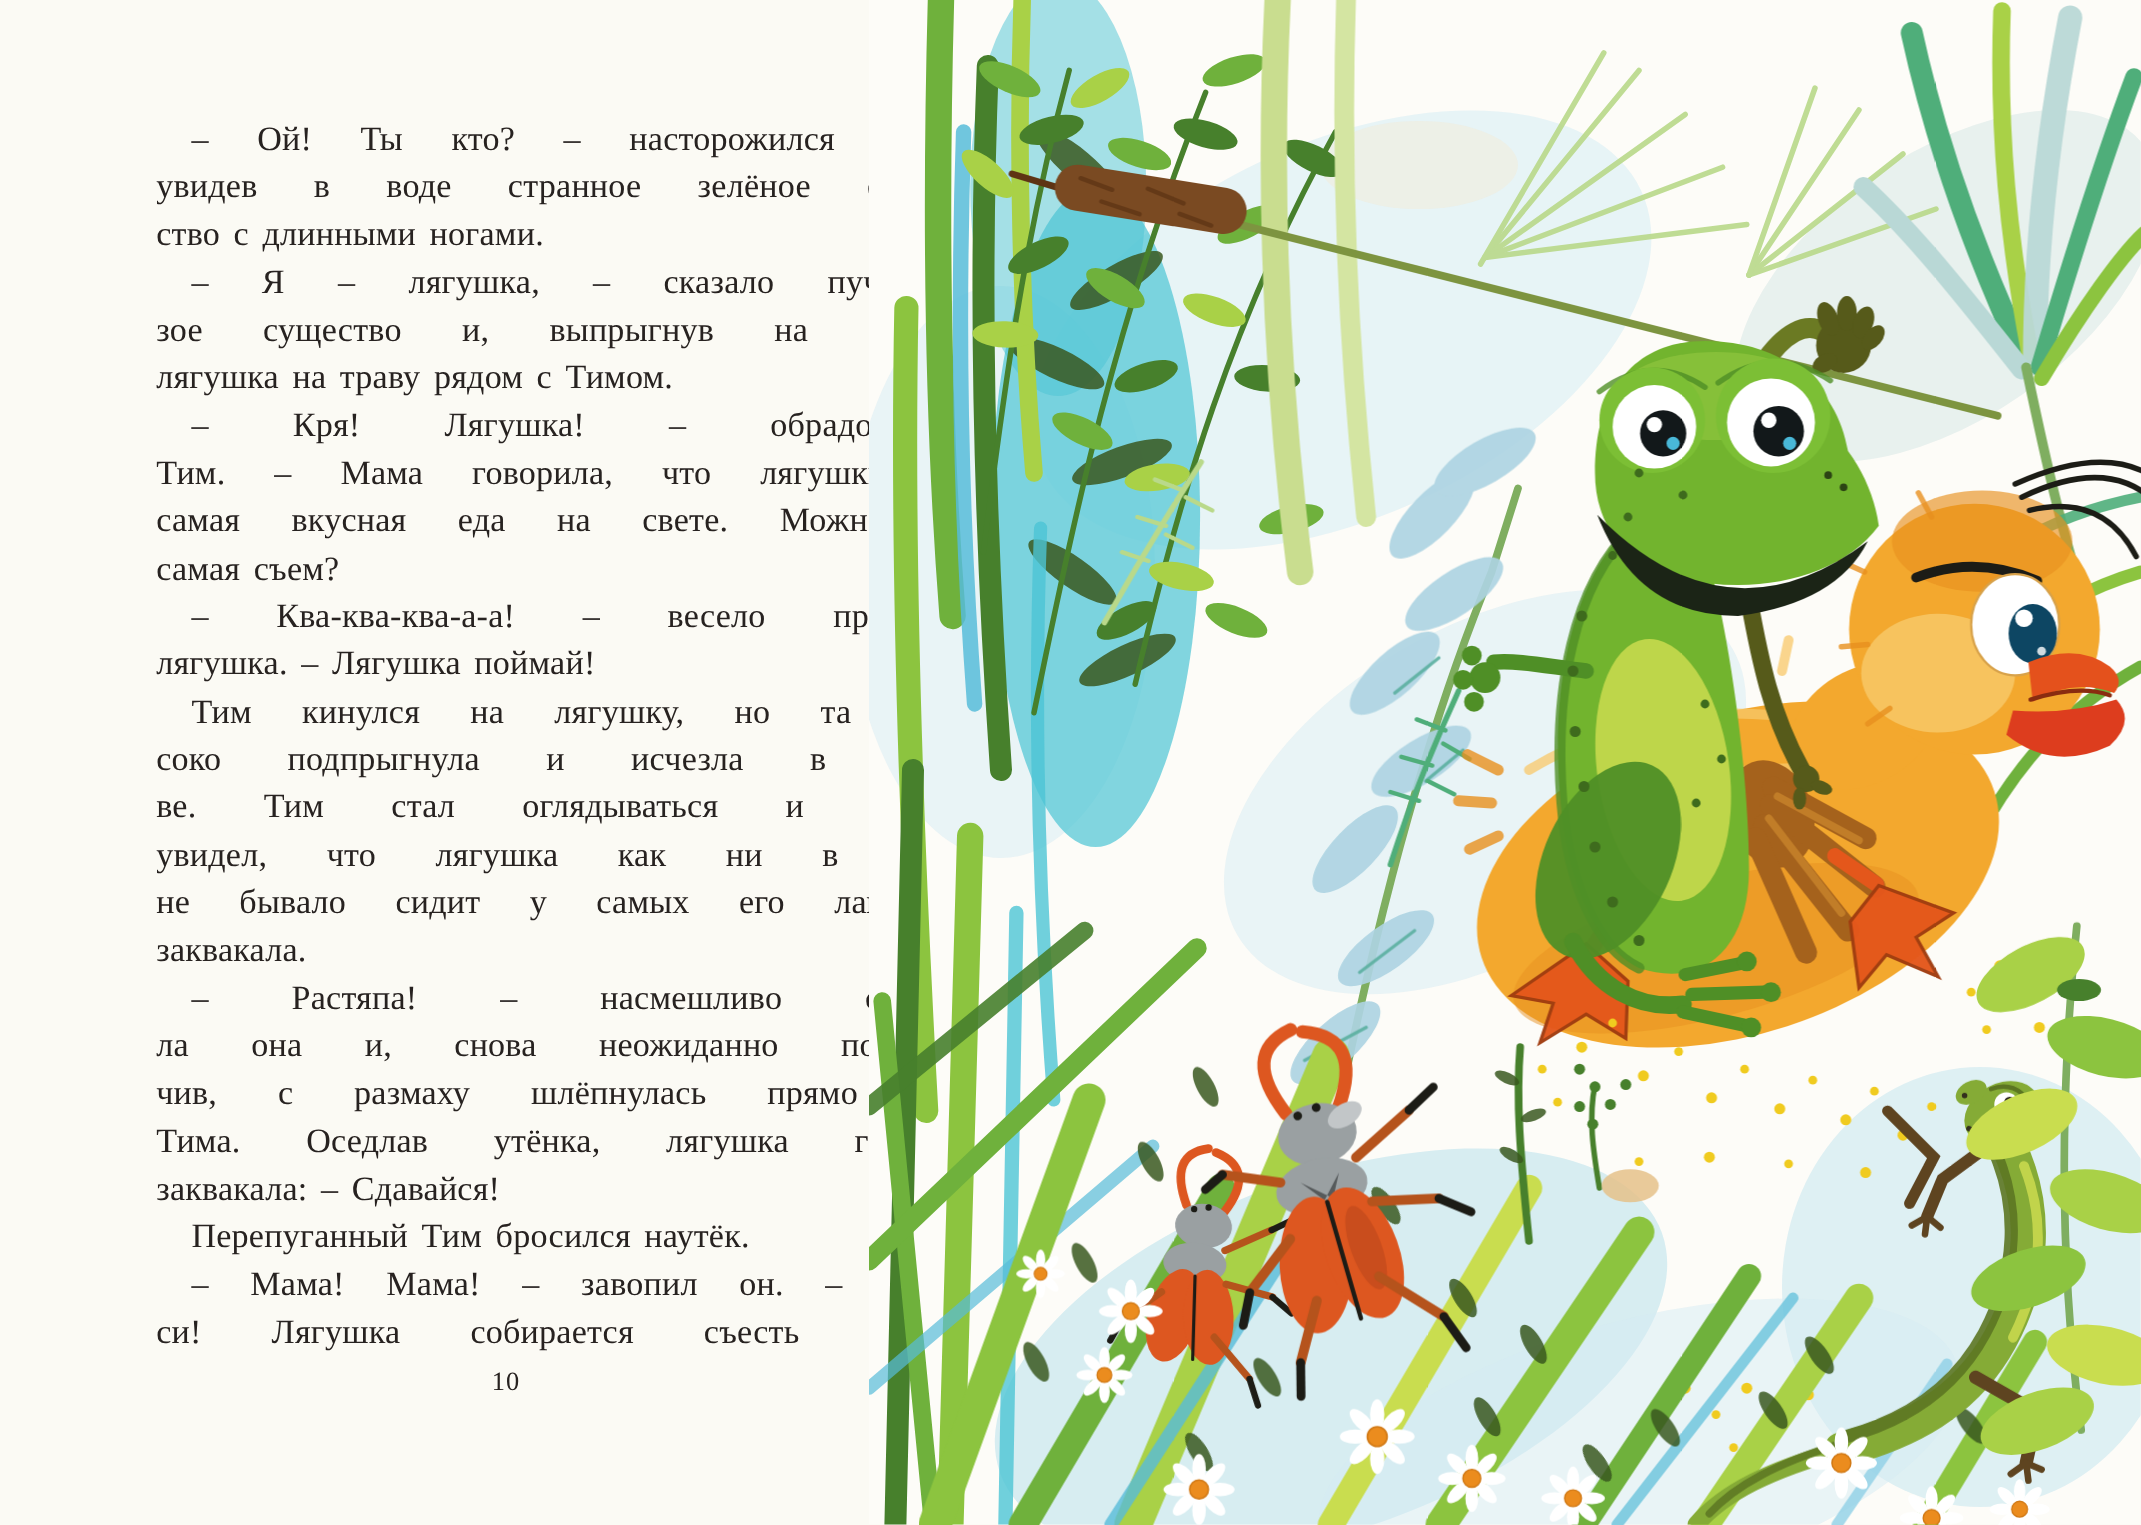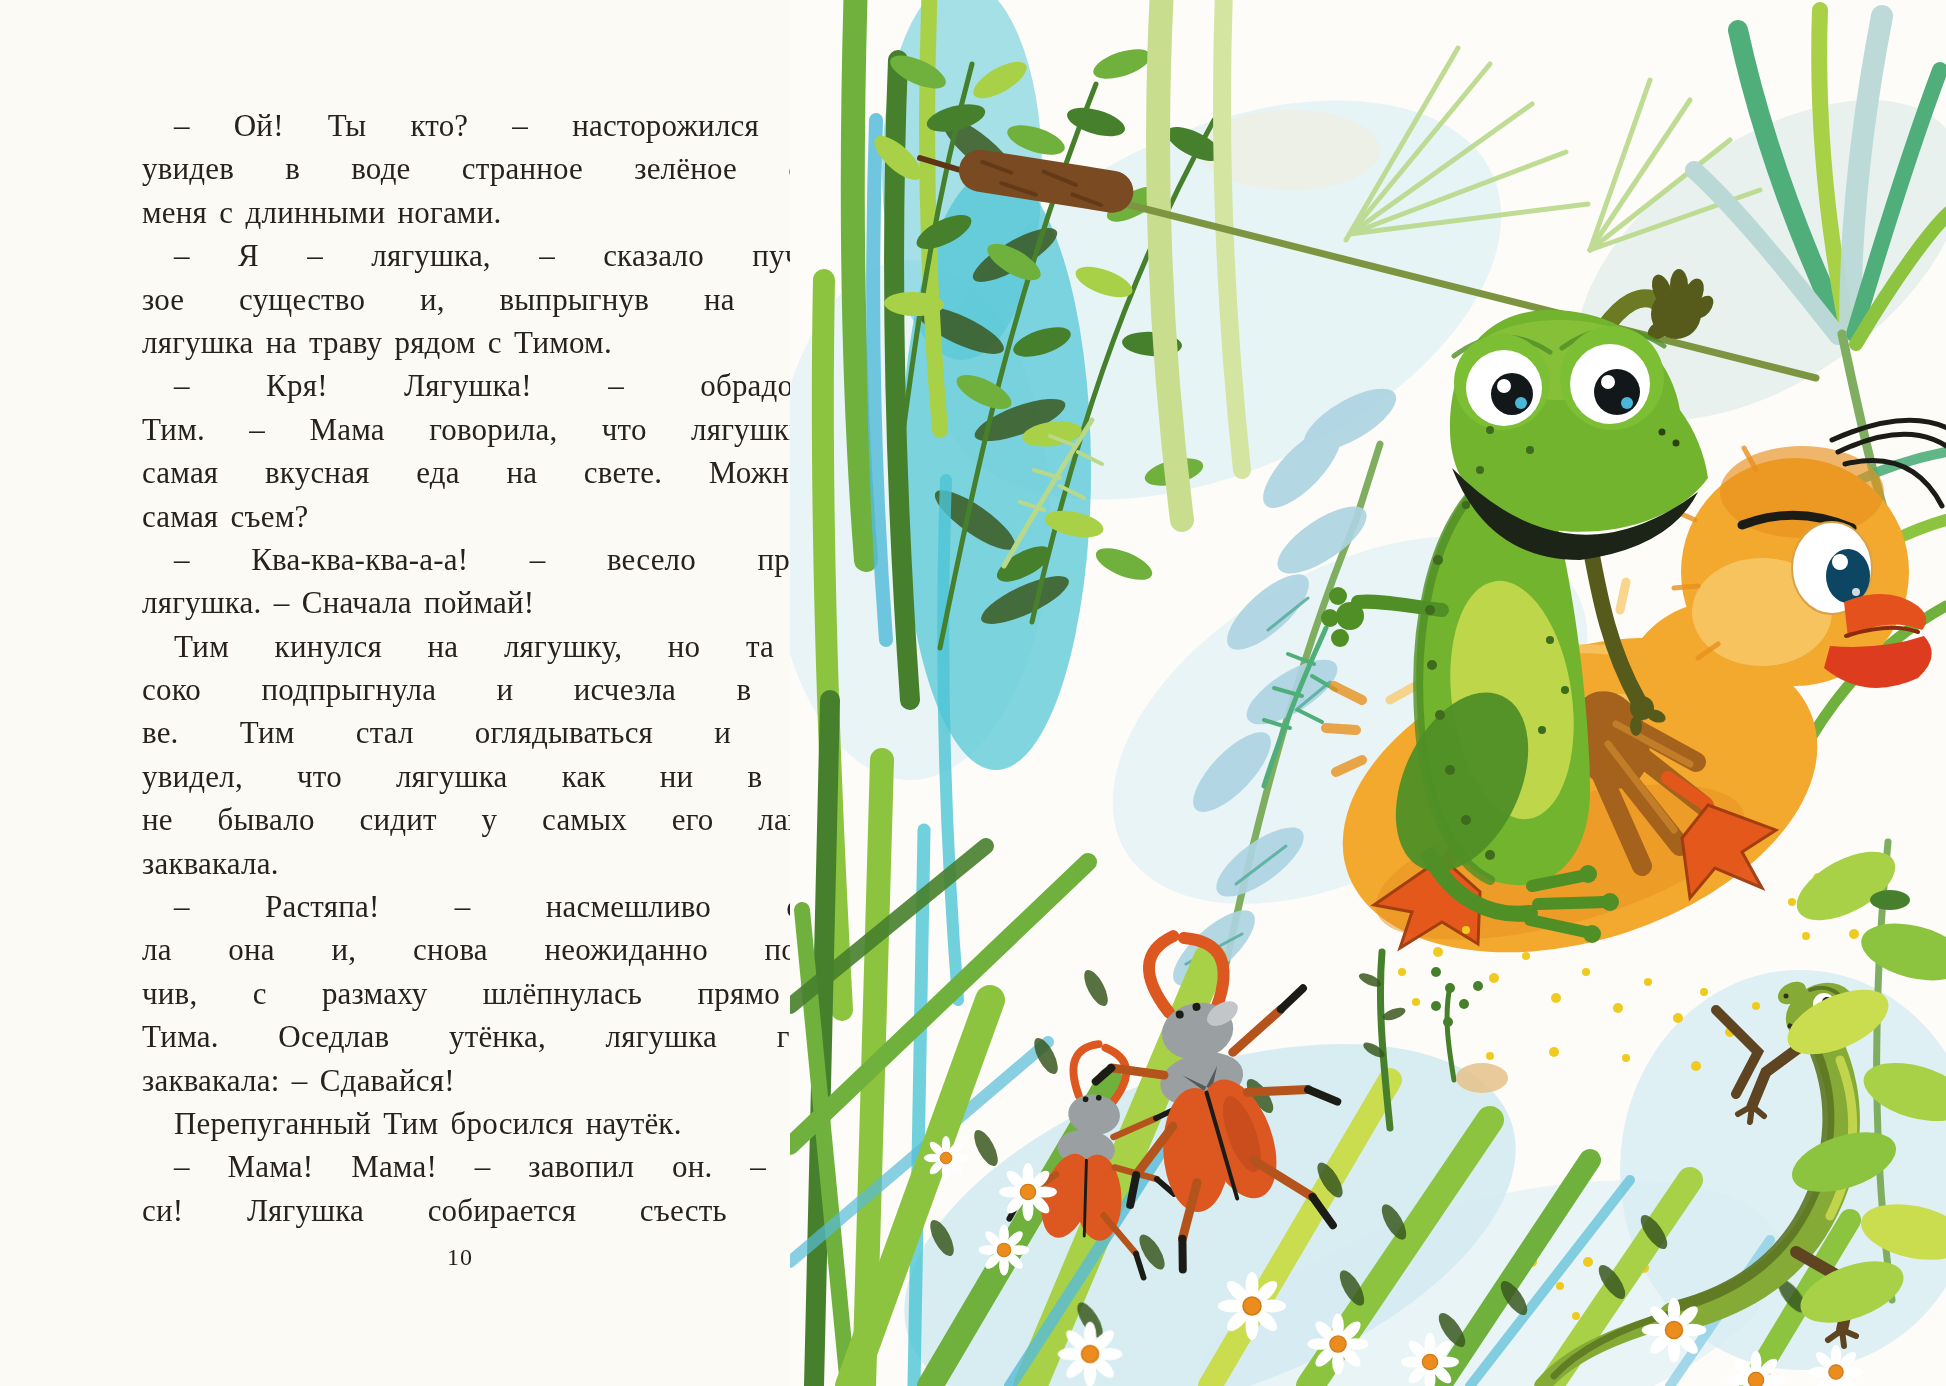--- a/index.html
+++ b/index.html
@@ -27,30 +27,30 @@
   .illustration svg{display:block;width:100%;height:100%}
   .sR{stroke-linecap:round;fill:none}
 </style>
 </head>
 <body>
 
 <div class="page-left">
   <div class="text-block">
       <div class="line j in">– Ой! Ты кто? – насторожился Тим,</div>
       <div class="line j">увидев в воде странное зелёное суще-</div>
-      <div class="line">меня с длинными ногами.</div>
+      <div class="line">ство с длинными ногами.</div>
       <div class="line j in">– Я – лягушка, – сказало пучегла-</div>
       <div class="line j">зое существо и, выпрыгнув на берег,</div>
       <div class="line">лягушка на траву рядом с Тимом.</div>
       <div class="line j in">– Кря! Лягушка! – обрадовался</div>
       <div class="line j">Тим. – Мама говорила, что лягушки –</div>
       <div class="line j">самая вкусная еда на свете. Можно я</div>
       <div class="line">самая съем?</div>
       <div class="line j in">– Ква-ква-ква-а-а! – весело пропела</div>
-      <div class="line">лягушка. – Сначала поймай!</div>
+      <div class="line">лягушка. – Лягушка поймай!</div>
       <div class="line j in">Тим кинулся на лягушку, но та вы-</div>
       <div class="line j">соко подпрыгнула и исчезла в тра-</div>
       <div class="line j">ве. Тим стал оглядываться и вдруг</div>
       <div class="line j">увидел, что лягушка как ни в чём</div>
       <div class="line j">не бывало сидит у самых его лап и</div>
       <div class="line">заквакала.</div>
       <div class="line j in">– Растяпа! – насмешливо сказа-</div>
       <div class="line j">ла она и, снова неожиданно подско-</div>
       <div class="line j">чив, с размаху шлёпнулась прямо на</div>
       <div class="line j">Тима. Оседлав утёнка, лягушка грозно</div>

